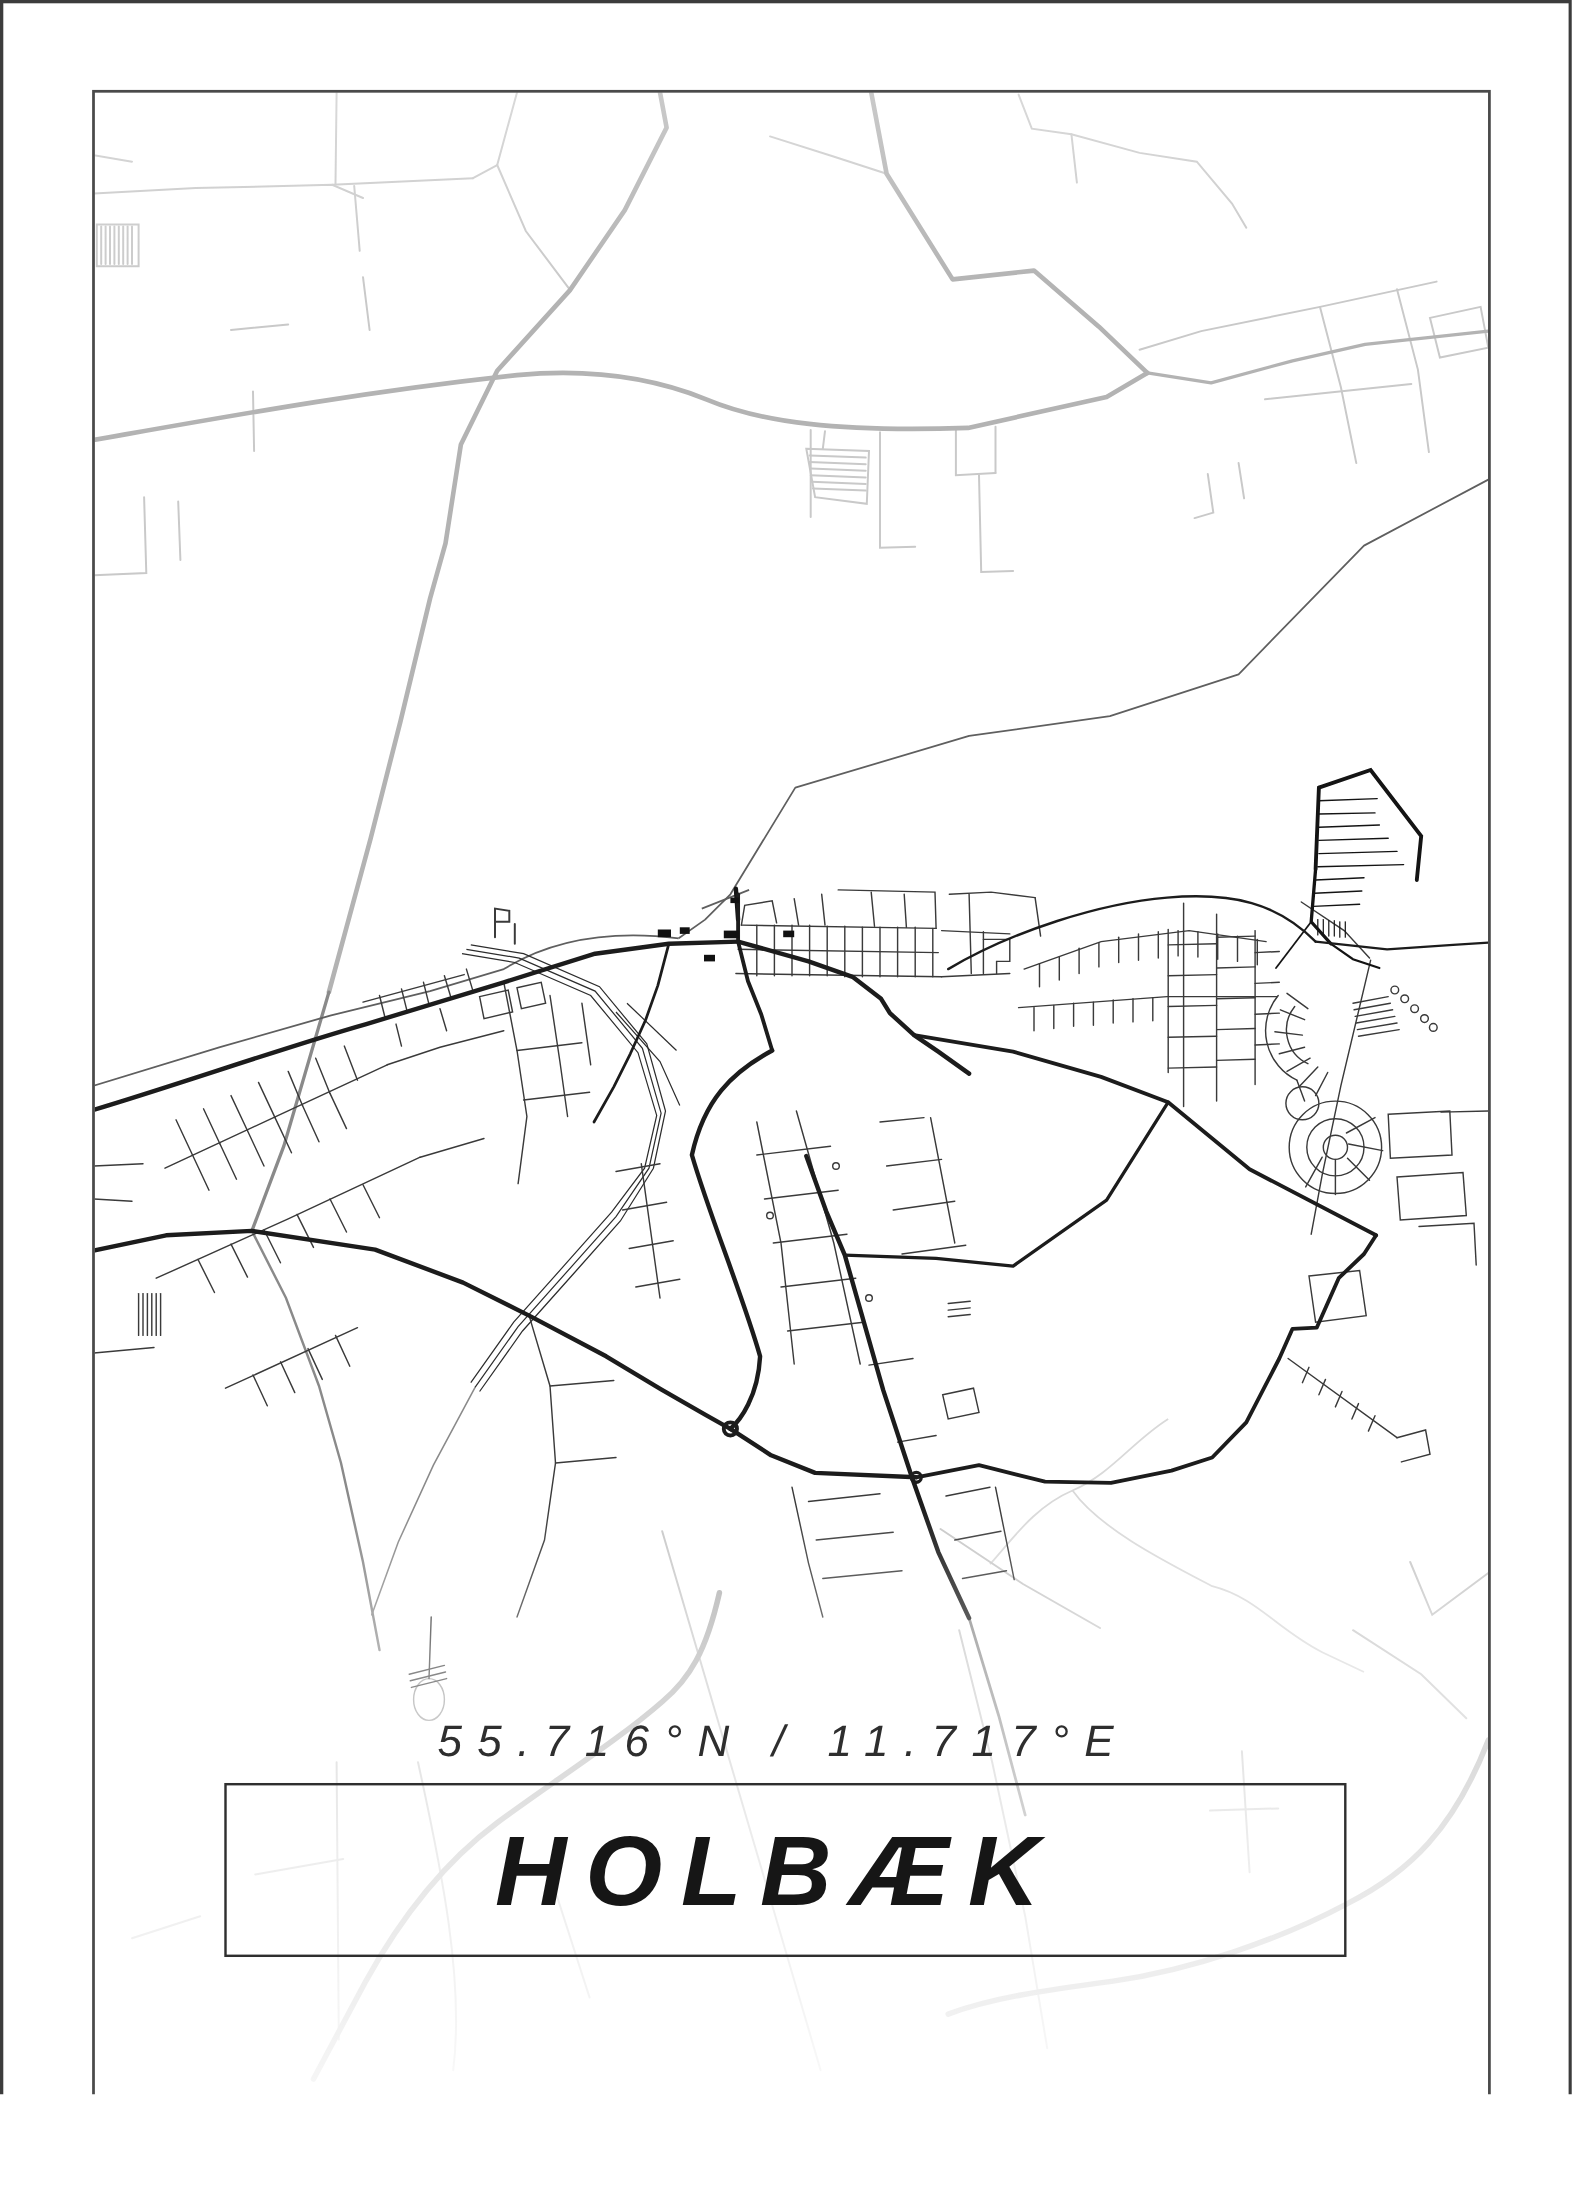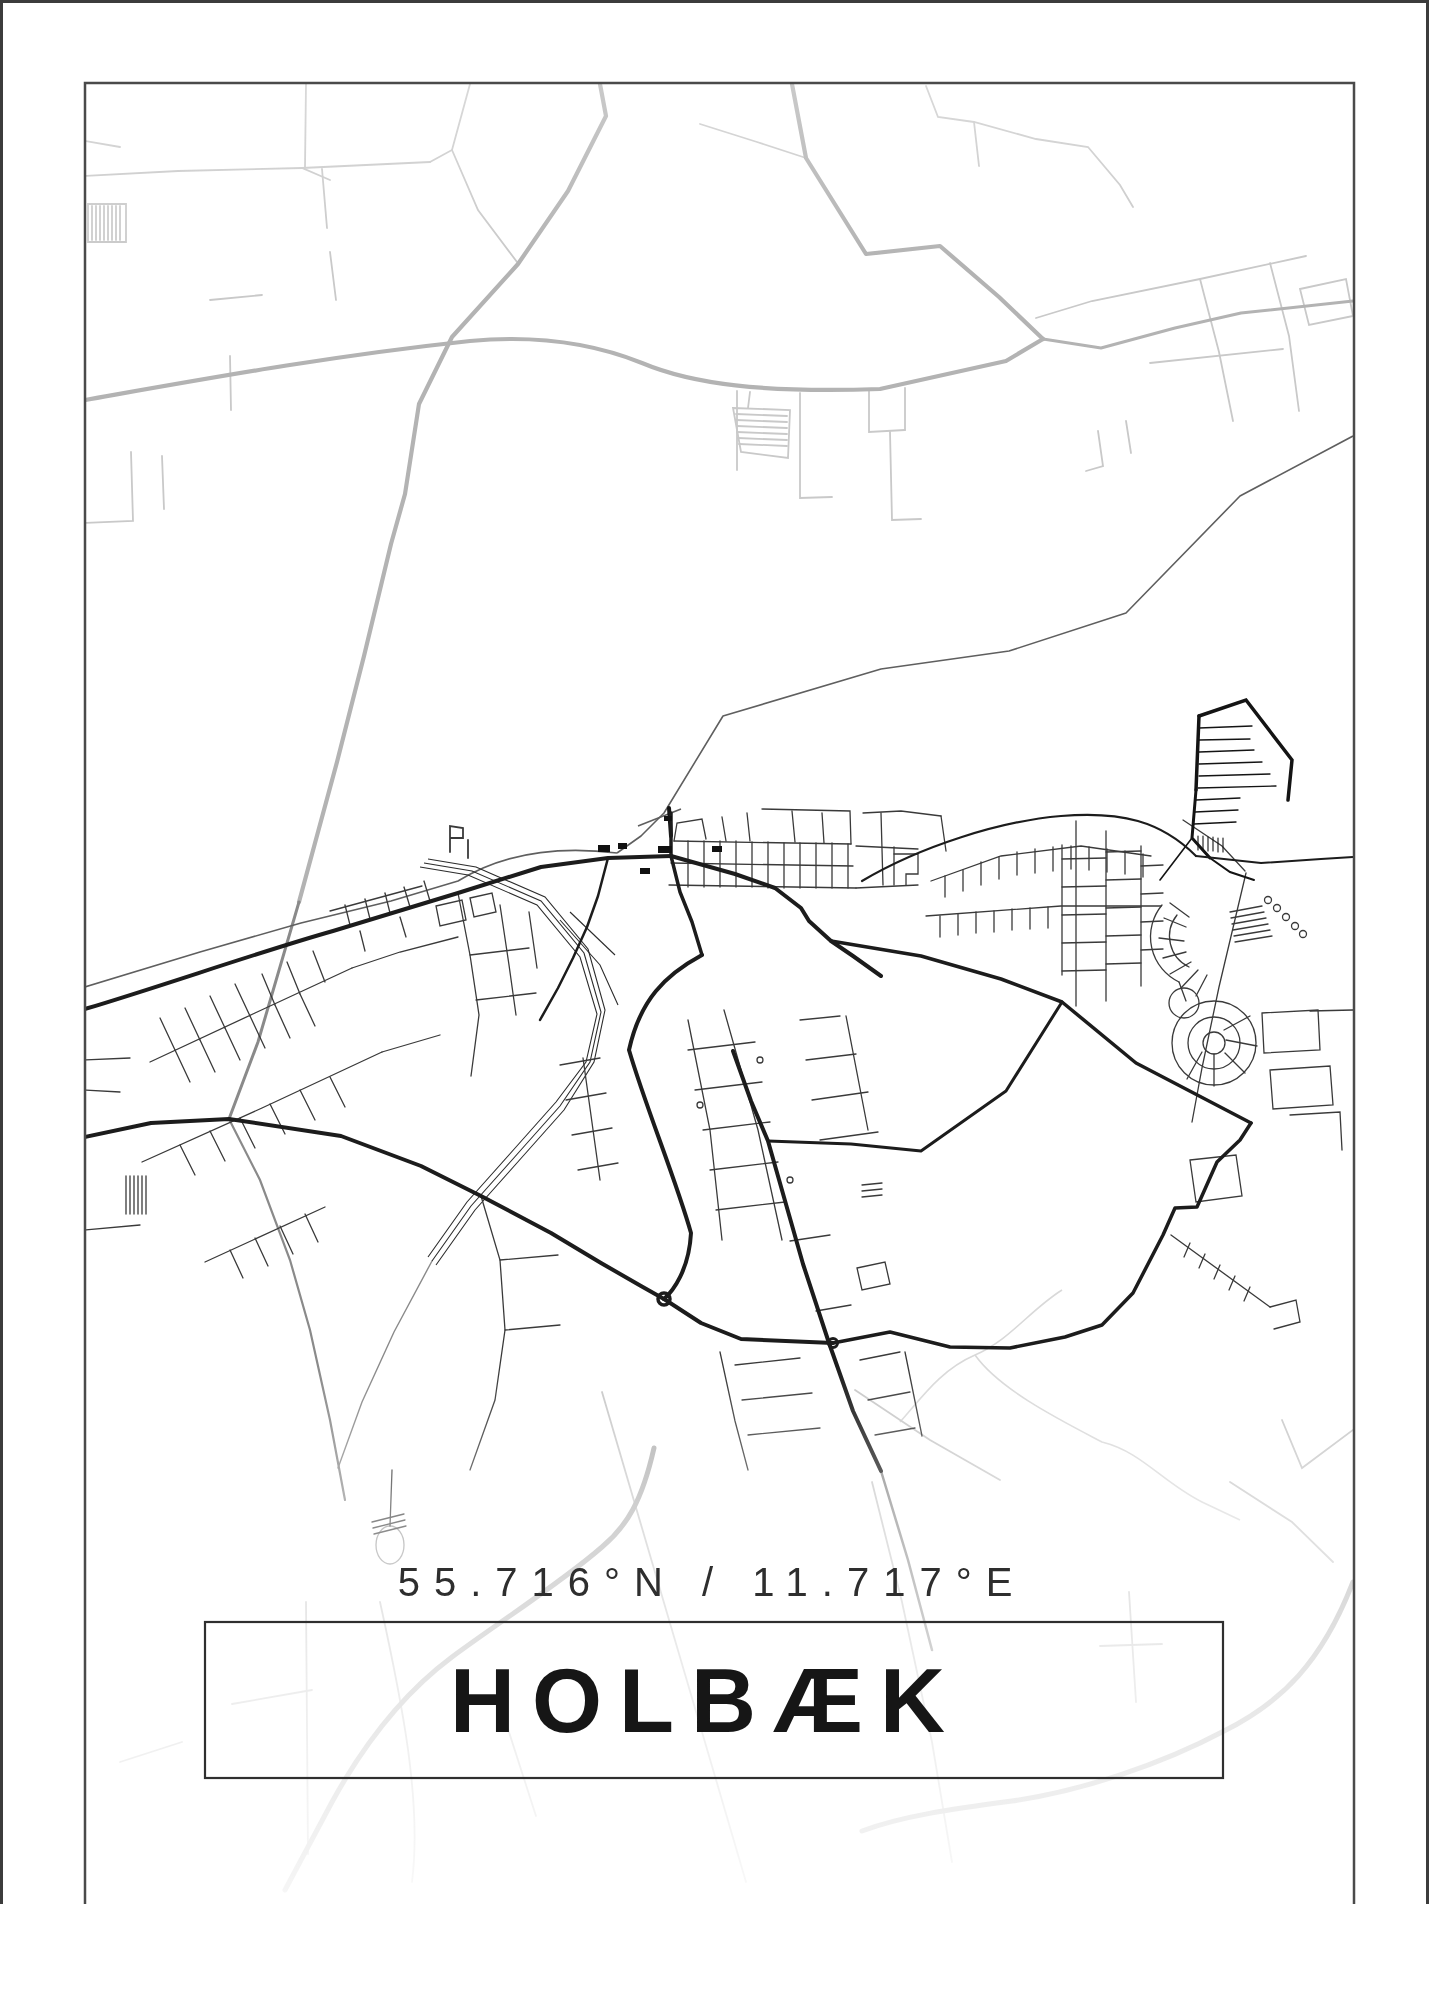--- a/index.html
+++ b/index.html
@@ -3,20 +3,21 @@
 <meta charset="utf-8">
 <style>
   html,body{margin:0;padding:0;background:#ffffff;}
   .poster{
     position:relative;
     width:1429px;height:1904px;
     background:#ffffff;
     box-sizing:border-box;
     overflow:hidden;
     font-family:"Liberation Sans", sans-serif;
+    font-style:italic;
   }
   svg{display:block;}
   text{font-family:"Liberation Sans", sans-serif;}
   .coords-text{
     font-size:40px;
     letter-spacing:14px;
     fill:#2e2e2e;
     font-weight:400;
   }
   .title-text{

